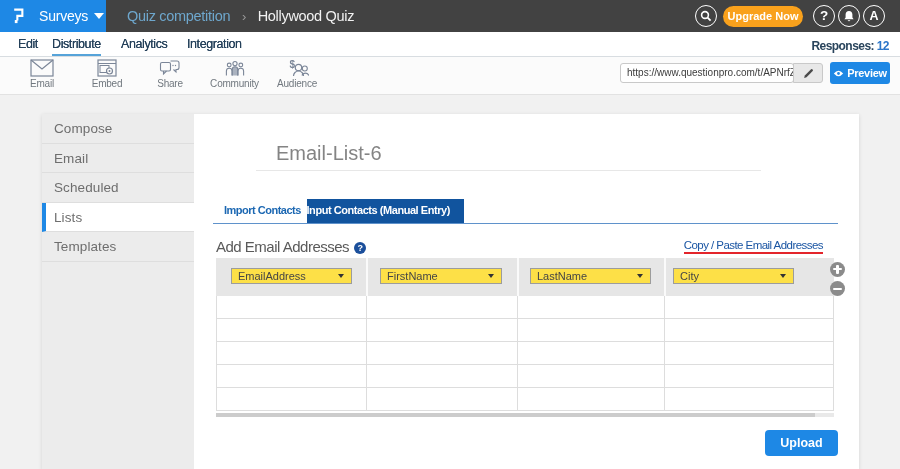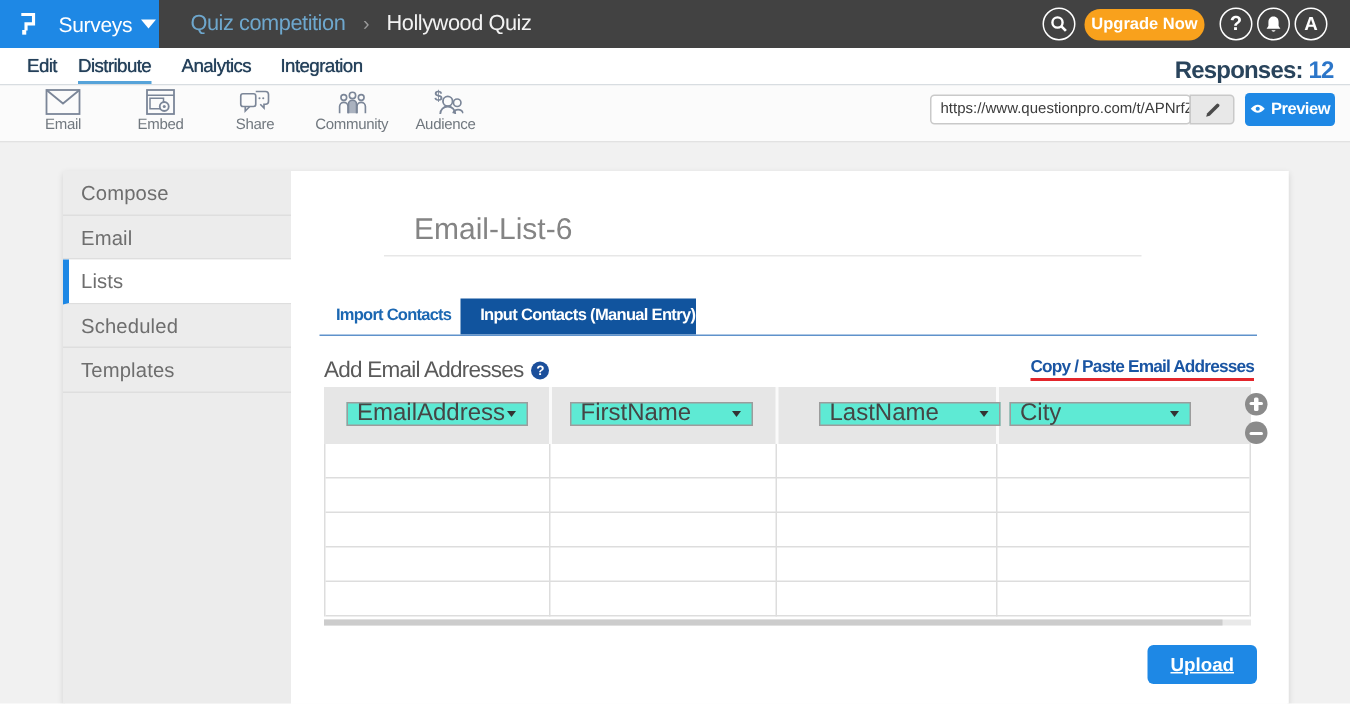--- a/index.html
+++ b/index.html
@@ -15,21 +15,21 @@
 .brand-caret { position:absolute; left:94px; top:13px; width:0; height:0; border-left:5.5px solid transparent; border-right:5.5px solid transparent; border-top:6px solid #fff; }
 .crumb { position:absolute; top:8px; left:127px; font-size:14.5px; letter-spacing:-0.3px; color:#6ea7cd; }
 .crumb .sep { color:#9a9a9a; padding:0 8px; font-size:13px; }
 .crumb .cur { color:#f2f2f2; }
 .top-ic { position:absolute; top:5px; width:22px; height:22px; border:1.5px solid #fff; border-radius:50%; color:#fff; text-align:center; }
 .upgrade { position:absolute; top:5.5px; left:723px; width:80px; height:21px; background:#f9a11c; border-radius:10.5px; color:#fff; font-size:11px; font-weight:bold; text-align:center; line-height:21px; }
 
 
 .navrow { position:absolute; top:32px; left:0; width:900px; height:25px; background:#fff; border-bottom:1px solid #d8dde1; }
 .navrow .tab { position:absolute; top:5px; font-size:12.5px; letter-spacing:-0.4px; color:#24405a; text-shadow:0 0 0.5px #24405a; }
-.resp { position:absolute; top:7px; right:11px; font-size:16px; font-weight:bold; letter-spacing:-0.55px; color:#29445c; }
+.resp { position:absolute; top:7px; right:11px; font-size:12px; font-weight:bold; letter-spacing:-0.55px; color:#29445c; }
 .resp b { color:#2c76c9; }
 
 
 .toolbar { position:absolute; top:57px; left:0; width:900px; height:38px; background:#fbfbfb; border-bottom:1px solid #e2e2e2; }
 .tool { position:absolute; top:2px; text-align:center; color:#71787f; font-size:10px; letter-spacing:-0.2px; }
 .tool svg { display:block; margin:0 auto 1px; }
 .urlbox { position:absolute; top:6px; left:620px; width:174px; height:20px; background:#fff; border:1px solid #c9c9c9; border-radius:3px; font-size:10px; color:#3c3c3c; line-height:18px; padding-left:6px; white-space:nowrap; overflow:hidden; }
 .urlpencil { position:absolute; top:6px; left:793px; width:30px; height:20px; background:#e8e8e8; border:1px solid #c9c9c9; border-radius:0 3px 3px 0; text-align:center; }
 .preview { position:absolute; top:5px; left:830px; width:60px; height:22px; background:#1e88e5; border-radius:3px; color:#fff; font-size:11px; font-weight:bold; letter-spacing:-0.3px; text-align:center; line-height:22px; }
 
@@ -38,43 +38,43 @@
 .sidebar { position:absolute; top:0; left:0; width:152px; height:356px; background:#ececec; }
 .side-item { position:relative; height:29.5px; line-height:29.5px; padding-left:12px; font-size:13.5px; letter-spacing:0.1px; color:#6e6e6e; border-bottom:1px solid #dedede; }
 .side-item.active { background:#fff; border-left:4px solid #1e88e5; padding-left:8px; }
 
 .panel { position:absolute; top:0; left:152px; width:665px; height:356px; background:#fff; }
 .list-title { position:absolute; top:28px; left:82px; font-size:20px; color:#848484; }
 .title-hr { position:absolute; top:56px; left:62px; width:505px; height:1px; background:#e7e7e7; }
 
 .tabs-line { position:absolute; top:108.5px; left:19px; width:624.5px; height:1.5px; background:#5f92cb; }
 .tab-import { position:absolute; top:90px; left:30px; font-size:11px; font-weight:bold; letter-spacing:-0.5px; color:#1b67b2; }
-.tab-input { position:absolute; top:85px; left:112.5px; width:157px; height:23.5px; background:#11549e; color:#fff; font-size:11px; font-weight:bold; letter-spacing:-0.45px; line-height:23.5px; text-align:right; }
+.tab-input { position:absolute; top:85px; left:112.5px; width:157px; height:23.5px; background:#11549e; color:#fff; font-size:11px; font-weight:bold; letter-spacing:-0.45px; line-height:23.5px; text-align:left; }
 
 .add-title { position:absolute; top:124px; left:22px; font-size:15px; letter-spacing:-0.5px; color:#5a5a5a; }
 .qmark { display:inline-block; width:12px; height:12px; background:#1b4f9b; border-radius:50%; color:#fff; font-size:9px; font-weight:bold; text-align:center; line-height:12px; vertical-align:1px; margin-left:5px; }
-.copy-link { position:absolute; top:124.5px; right:23px; font-size:11.5px; font-weight:bold; letter-spacing:-0.55px; color:#1a55a3; border-bottom:2.5px solid #e3252b; padding-bottom:1px; }
+.copy-link { position:absolute; top:124.5px; right:36px; font-size:11.5px; font-weight:normal; letter-spacing:-0.55px; color:#1a55a3; border-bottom:2.5px solid #e3252b; padding-bottom:1px; }
 
 
 .etable { position:absolute; top:144px; left:22px; width:618px; height:152px; }
 .ehead { position:absolute; top:0; left:0; width:618px; height:37.5px; background:#e6e6e6; }
-.sel { position:absolute; top:9.5px; height:16px; background:#5eead4; border:1px solid #9c9c9c; font-size:16px; color:#454545; line-height:14px; padding-left:6px; }
+.sel { position:absolute; top:9.5px; height:16px; background:#fde047; border:1px solid #9c9c9c; font-size:11px; color:#454545; line-height:14px; padding-left:6px; }
 .sel .ar { position:absolute; right:7px; top:5px; width:0; height:0; border-left:3px solid transparent; border-right:3px solid transparent; border-top:4px solid #333; }
 .erows { position:absolute; top:37.5px; left:0; width:618px; height:115px; border-left:1px solid #ddd; border-right:1px solid #ddd; }
 .erow { height:23px; border-bottom:1px solid #ddd; }
 .vline { position:absolute; top:0; width:1px; height:115px; background:#ddd; }
 .vlineh { position:absolute; top:0; width:2px; height:37.5px; background:#fafafa; }
 .scrollb { position:absolute; top:298.5px; left:22px; width:618px; height:4.5px; background:#e9e9e9; }
 .scrollb .thumb { position:absolute; top:0; left:0; width:599px; height:4.5px; background:#cccccc; }
 
 .pmbtn { position:absolute; left:636px; width:15px; height:15px; background:#8b8b8b; border-radius:50%; }
 .pmbtn .h { position:absolute; left:3px; top:6.5px; width:9px; height:2.2px; background:#fff; border-radius:1px; }
 .pmbtn .v { position:absolute; left:6.4px; top:3px; width:2.2px; height:9px; background:#fff; border-radius:1px; }
 
-.upload { position:absolute; top:316px; left:571px; width:73px; height:26px; background:#1e88e5; border-radius:4px; color:#fff; font-size:12.5px; font-weight:bold; text-align:center; line-height:26px;text-decoration:underline; }
+.upload { position:absolute; top:316px; left:571px; width:73px; height:26px; background:#1e88e5; border-radius:4px; color:#fff; font-size:12.5px; font-weight:bold; text-align:center; line-height:26px; }
 </style>
 </head>
 <body>
 <div id="page">
 
   <div class="topbar">
     <div class="brand">
       <svg class="brand-logo" width="12" height="17" viewBox="0 0 12 17">
         <path d="M1.2 2.65 H9.35 V8.9 H4.35 V13.4" fill="none" stroke="#fff" stroke-width="2.1"></path>
         <rect x="1.8" y="13" width="2.7" height="3.1" fill="#fff"></rect>
@@ -166,41 +166,41 @@
     <div class="preview"><svg width="11" height="7" viewBox="0 0 14 9" style="vertical-align:0px; margin-right:3px;">
           <path d="M1 4.5 Q7 -2.5 13 4.5 Q7 11.5 1 4.5 Z" fill="#fff"></path>
           <circle cx="7" cy="4.5" r="1.8" fill="#1e88e5"></circle>
         </svg>Preview</div>
   </div>
 
   <div class="card">
     <div class="sidebar">
       <div class="side-item">Compose</div>
       <div class="side-item">Email</div>
+      <div class="side-item">Scheduled</div>
       <div class="side-item active">Lists</div>
-      <div class="side-item">Scheduled</div>
       <div class="side-item">Templates</div>
     </div>
     <div class="panel">
       <div class="list-title">Email-List-6</div>
       <div class="title-hr"></div>
       <div class="tab-import">Import Contacts</div>
       <div class="tab-input">Input Contacts (Manual Entry)</div>
       <div class="tabs-line"></div>
       <div class="add-title">Add Email Addresses<span class="qmark">?</span></div>
       <div class="copy-link">Copy / Paste Email Addresses</div>
 
       <div class="etable">
         <div class="ehead">
           <div class="vlineh" style="left:149.5px;"></div>
           <div class="vlineh" style="left:301px;"></div>
           <div class="vlineh" style="left:448px;"></div>
           <div class="sel" style="left:15px; width:121px;">EmailAddress<span class="ar"></span></div>
           <div class="sel" style="left:164px; width:122px;">FirstName<span class="ar"></span></div>
-          <div class="sel" style="left:330px; width:121px;">LastName<span class="ar"></span></div>
+          <div class="sel" style="left:314px; width:121px;">LastName<span class="ar"></span></div>
           <div class="sel" style="left:457px; width:121px;">City<span class="ar"></span></div>
         </div>
         <div class="erows">
           <div class="vline" style="left:148.5px;"></div>
           <div class="vline" style="left:300px;"></div>
           <div class="vline" style="left:447px;"></div>
           <div class="erow"></div>
           <div class="erow"></div>
           <div class="erow"></div>
           <div class="erow"></div>

